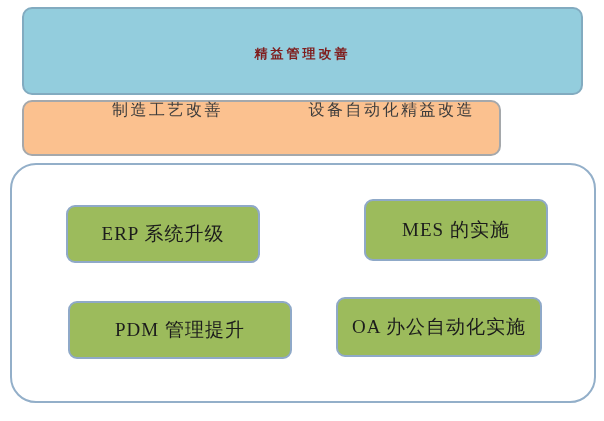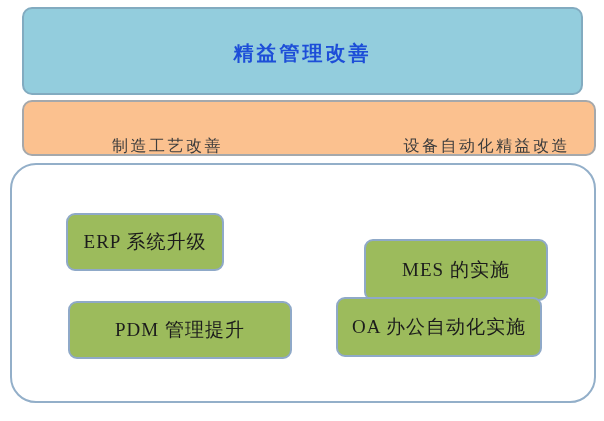--- a/index.html
+++ b/index.html
@@ -28,41 +28,41 @@
     border: 2px solid var(--top_border, #82ABC0);
     border-radius: 10px;
     display: flex;
     flex-direction: column;
     align-items: center;
     justify-content: center;
     row-gap: 20px;
     padding-top: 4px;
   }
   .top-box .line {
-    font-size: 20px;
+    font-size: 13px;
     font-weight: bold;
-    color: #1d4ed8;
+    color: #7f1d1d;
     letter-spacing: 3px;
     line-height: 1;
     white-space: nowrap;
   }
 
   
   .middle-box {
     position: absolute;
     left: 22px;
     top: 100px;
-    width: 574px;
+    width: 479px;
     height: 56px;
     box-sizing: border-box;
     background: var(--mid_fill, #FBC18F);
     border: 2px solid var(--mid_border, #A5A8AB);
     border-radius: 10px;
     display: flex;
-    align-items: flex-end;
+    align-items: flex-start;
   }
   .middle-box .m-label {
     font-size: 16px;
     color: #3d3d3d;
     letter-spacing: 2.5px;
     line-height: 1;
     white-space: nowrap;
   }
   .middle-box .m-left  { margin-left: 88px; }
   .middle-box .m-right { margin-left: auto; margin-right: 24px; }
@@ -89,22 +89,22 @@
     border-radius: 9px;
     display: flex;
     align-items: center;
     justify-content: center;
     font-family: "Liberation Serif", "DejaVu Serif", serif;
     font-size: 19px;
     color: #1c1c1c;
     letter-spacing: 1px;
     white-space: nowrap;
   }
-  .gb-erp { left: 54px;  top: 40px;  width: 158px; height: 58px; margin-top: 8px; }
-  .gb-mes { left: 352px; top: 34px;  width: 184px; height: 62px; margin-top: 40px; }
+  .gb-erp { left: 54px;  top: 40px;  width: 194px; height: 58px; }
+  .gb-mes { left: 352px; top: 34px;  width: 184px; height: 62px; }
   .gb-pdm { left: 56px;  top: 136px; width: 224px; height: 58px; }
   .gb-oa  { left: 324px; top: 132px; width: 206px; height: 60px; }
 </style>
 </head>
 <body>
 
 <div class="stage">
 
   <div class="top-box">
     <div class="line">精益管理改善</div>

